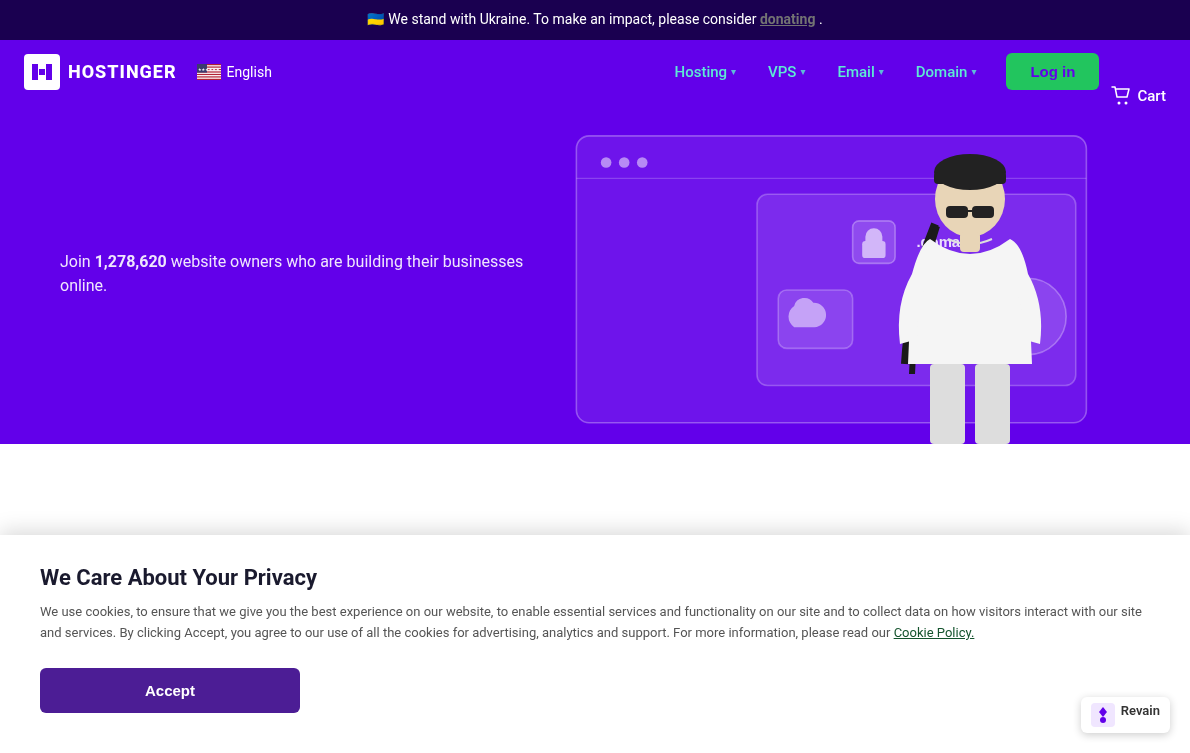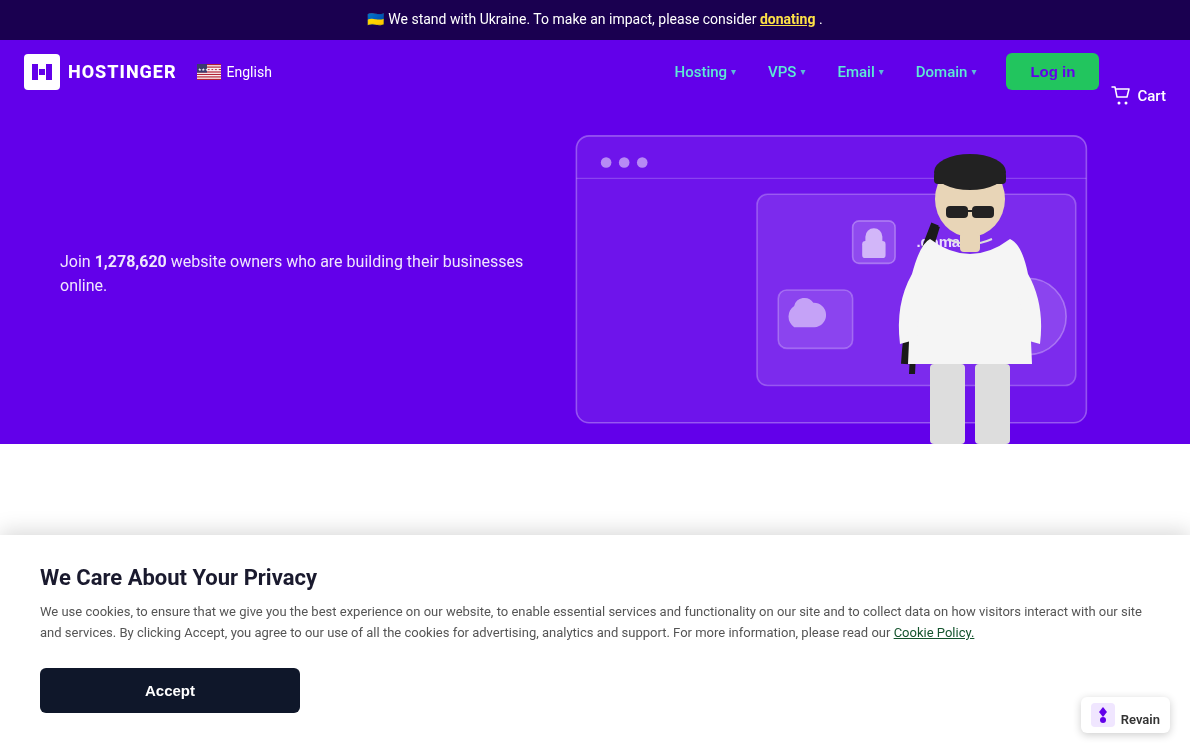--- a/index.html
+++ b/index.html
@@ -7,21 +7,21 @@
 
     
     .top-banner {
       background-color: #1a0050;
       color: white;
       text-align: center;
       padding: 10px 20px;
       font-size: 14px;
       line-height: 1.4;
     }
-    .top-banner a { color: #fde047; text-decoration: underline; font-weight: bold; }
+    .top-banner a { color: #737373; text-decoration: underline; font-weight: bold; }
 
     
     .navbar {
       background-color: #6200ea;
       display: flex;
       align-items: center;
       padding: 0 24px;
       height: 64px;
       position: relative;
       z-index: 10;
@@ -199,37 +199,37 @@
       font-size: 15px;
       font-weight: 600;
       border-radius: 6px;
       cursor: pointer;
       max-width: 260px;
     }
     .btn-accept {
       flex: 1;
       padding: 14px 20px;
       border: none;
-      background: #0f172a;
+      background: #4c1d95;
       color: white;
       font-size: 15px;
       font-weight: 600;
       border-radius: 6px;
       cursor: pointer;
       max-width: 260px;
     }
 
     
     .revain-badge {
       position: fixed;
       bottom: 20px;
       right: 20px;
       z-index: 2000;
       display: flex;
-      align-items: flex-end;
+      align-items: flex-start;
       gap: 6px;
       background: white;
       border-radius: 6px;
       padding: 6px 10px;
       box-shadow: 0 2px 8px rgba(0,0,0,0.2);
       font-size: 13px;
       font-weight: 600;
       color: #333;
       cursor: pointer;
     }

